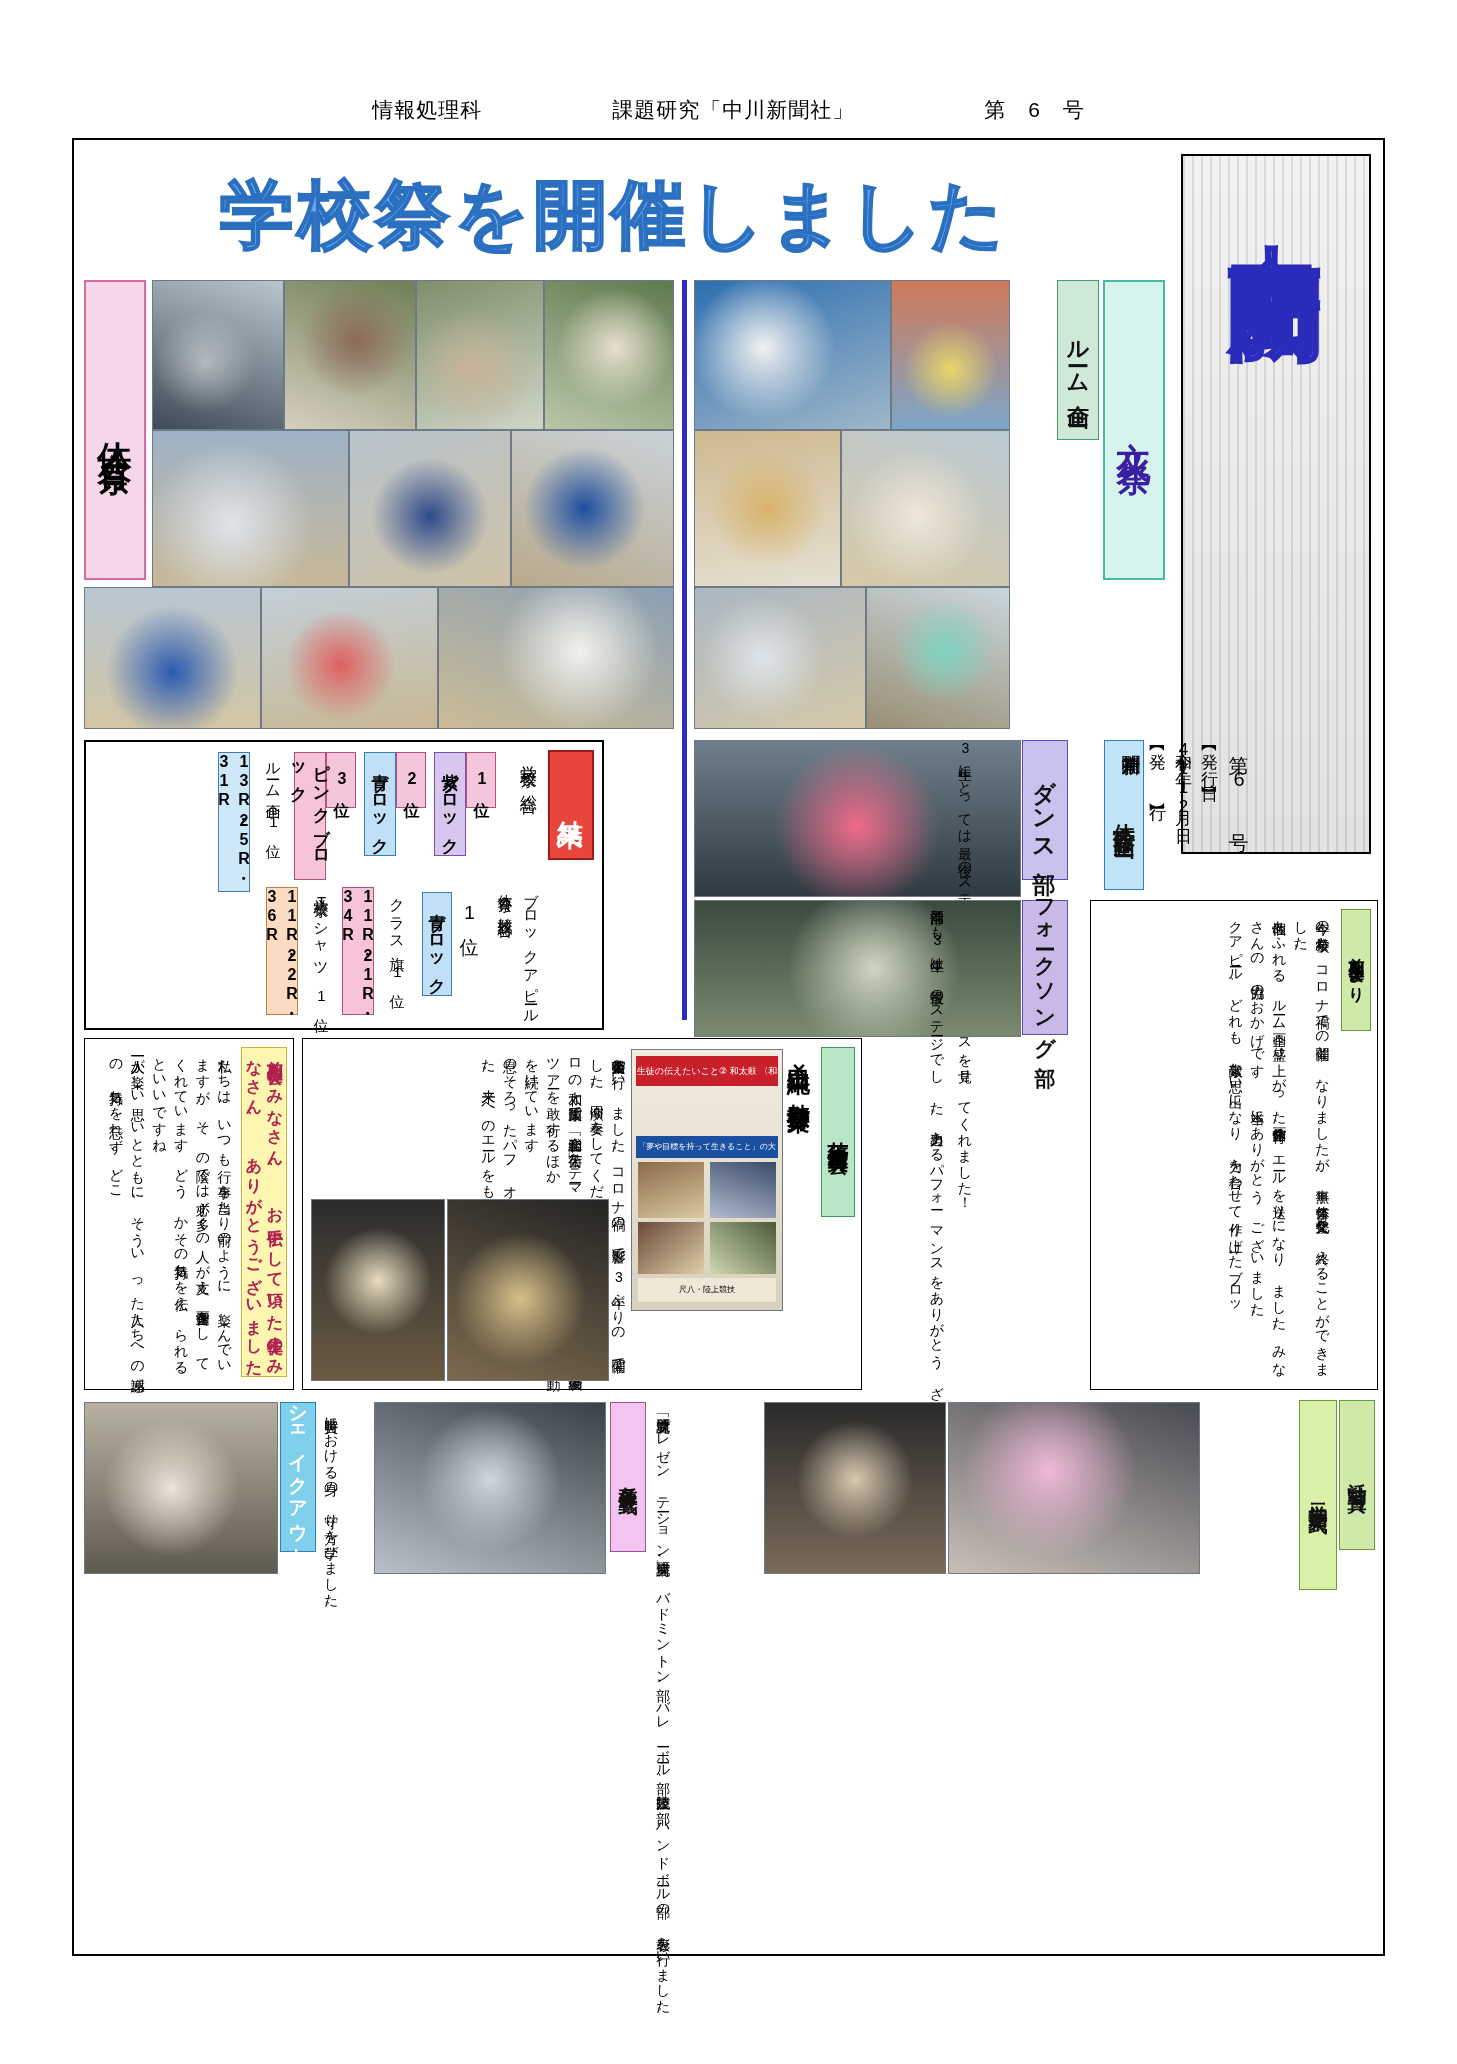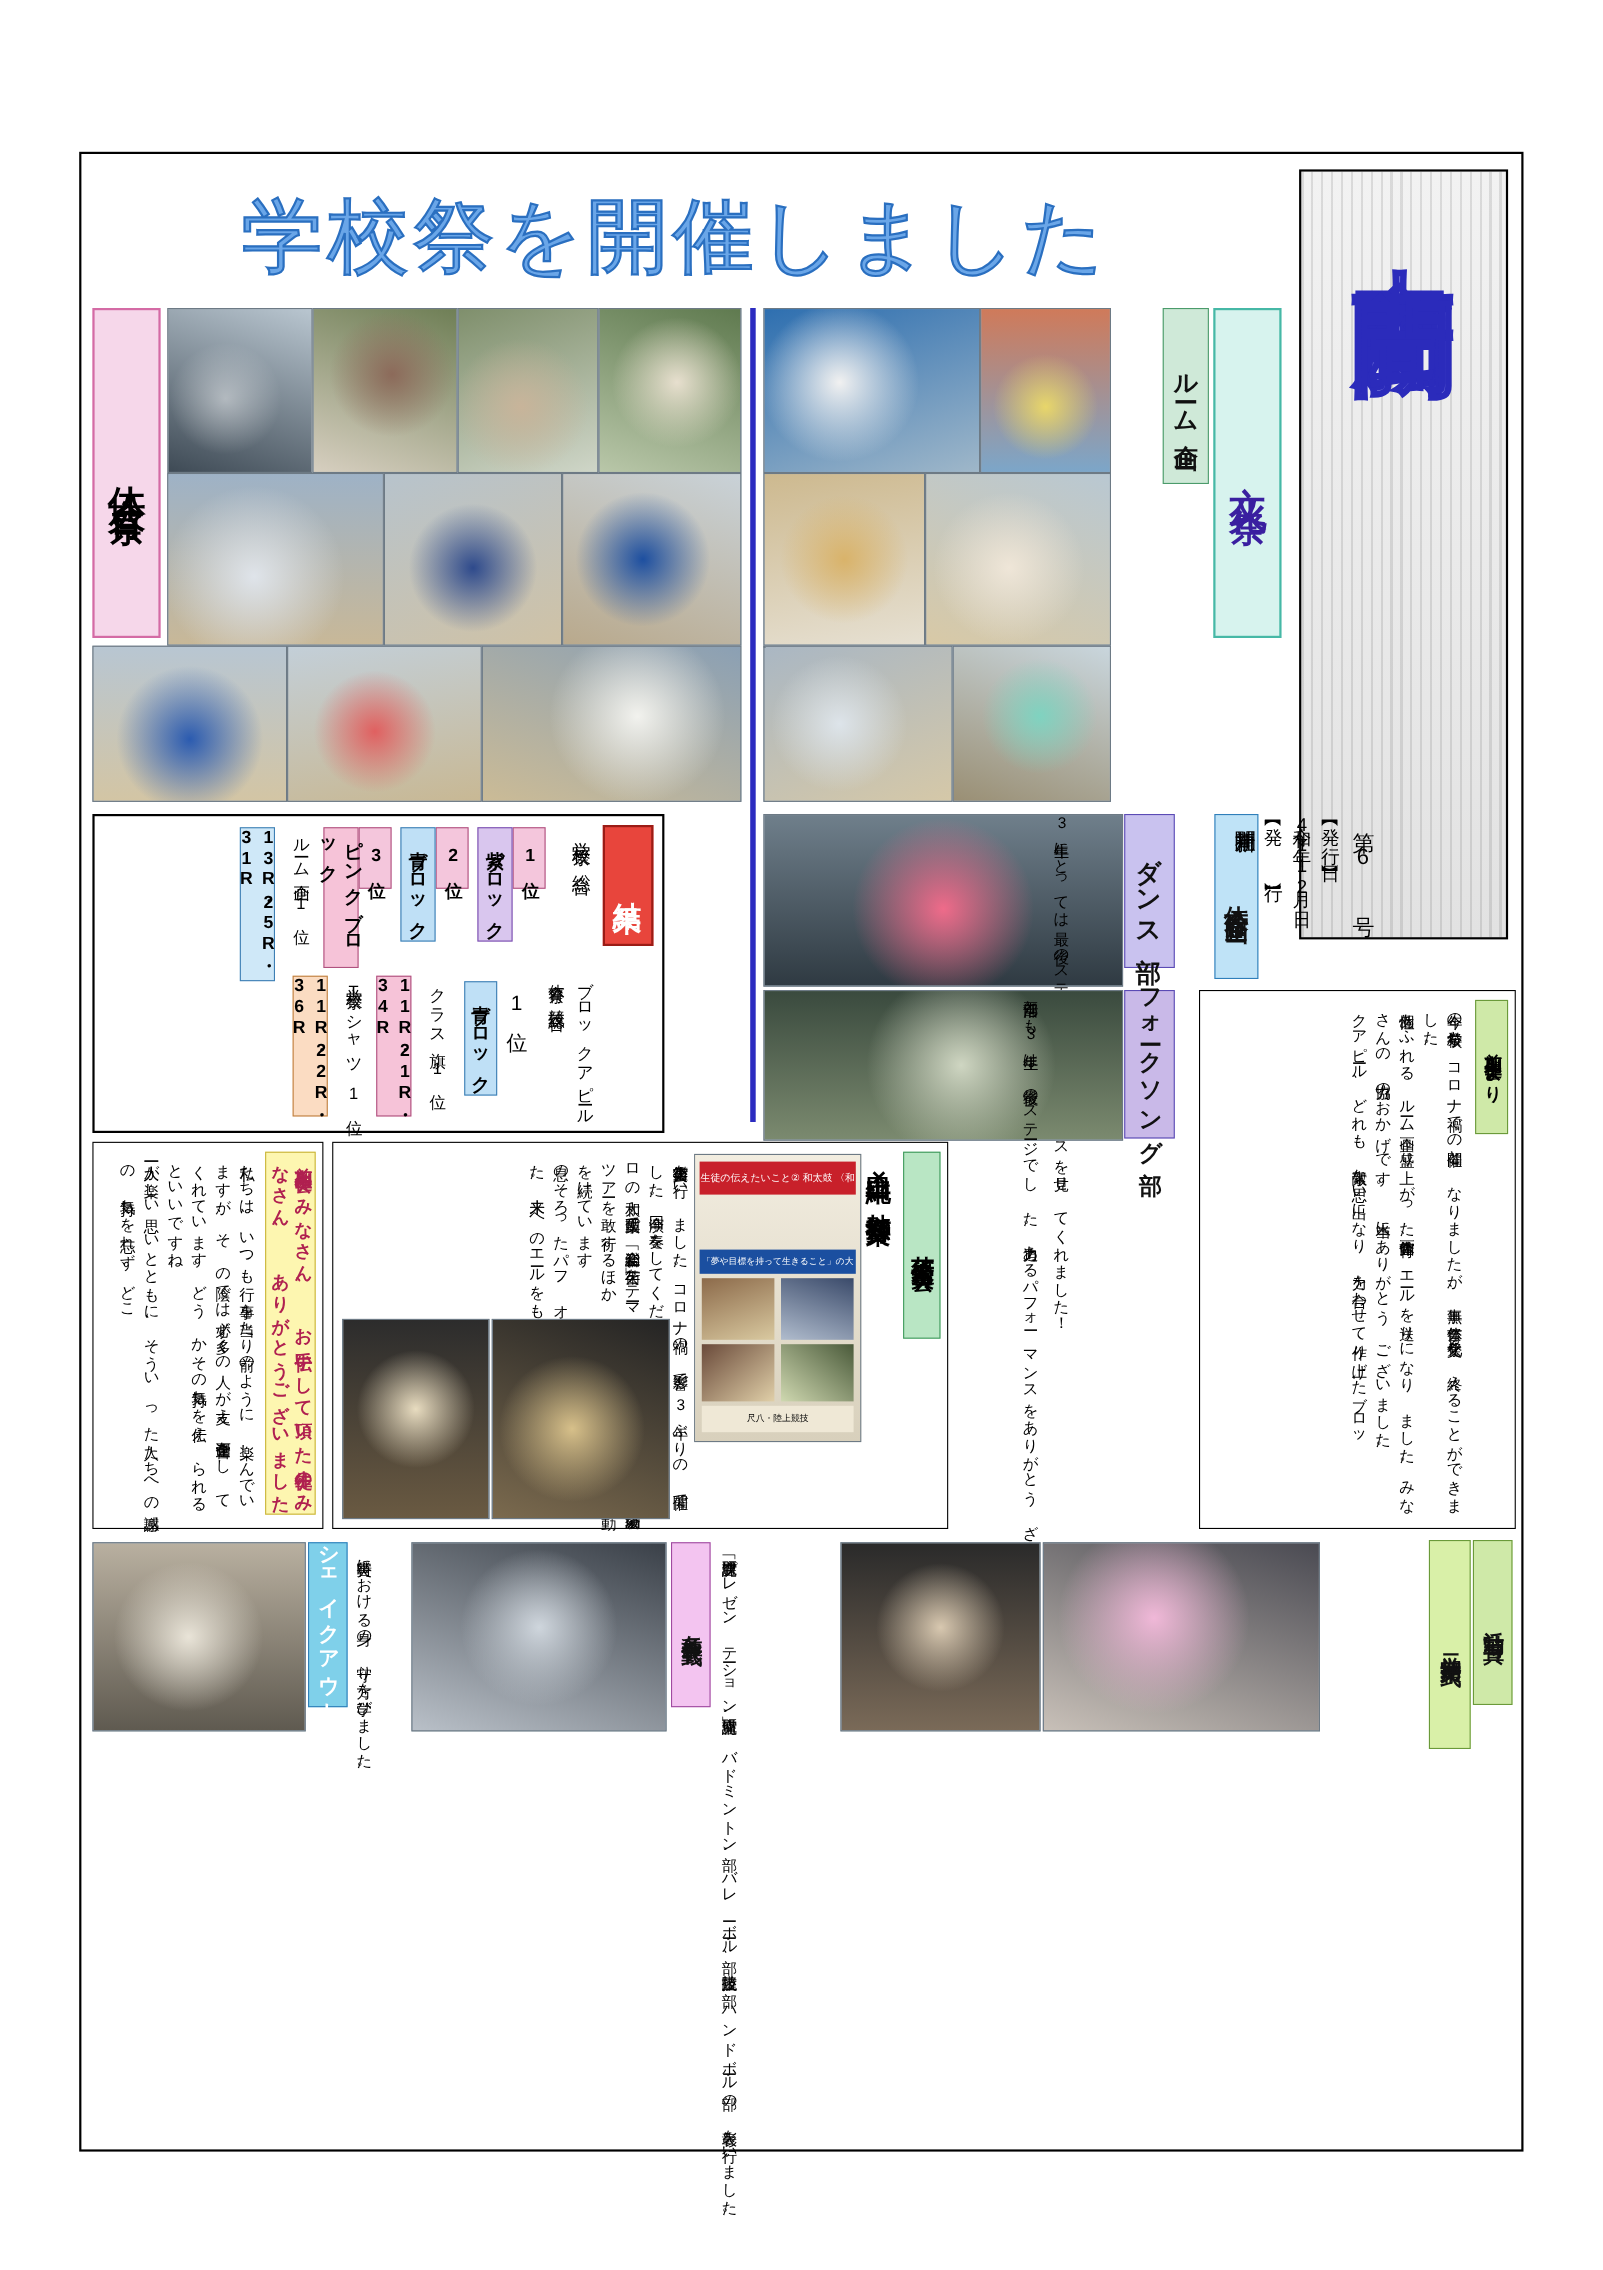--- a/index.html
+++ b/index.html
@@ -8,21 +8,21 @@
 
   
   .topbar{position:absolute;left:0;top:96px;width:1457px;display:flex;justify-content:center;gap:130px;font-size:21px;letter-spacing:1px;}
   .topbar span{white-space:nowrap;}
 
   
   .frame{position:absolute;left:72px;top:138px;width:1313px;height:1818px;border:2px solid #000;box-sizing:border-box;background:#fff;}
 
   
   .headline{position:absolute;left:40px;top:22px;width:1000px;height:110px;
-    font-size:74px;font-weight:normal;letter-spacing:4px;color:#6aa6e8;
+    font-size:74px;font-weight:bold;letter-spacing:4px;color:#6aa6e8;
     -webkit-text-stroke:2px #2a6fc0;text-align:center;line-height:106px;white-space:nowrap;}
 
   
   .masthead{position:absolute;right:12px;top:14px;width:190px;height:700px;border:2px solid #000;
     background:linear-gradient(180deg,#f2f2f2,#e2e2e2);box-sizing:border-box;overflow:hidden;}
   .masthead .vt{writing-mode:vertical-rl;text-orientation:upright;font-size:92px;font-weight:bold;
     letter-spacing:10px;color:#6f6fd8;-webkit-text-stroke:3px #2b2bbb;
     position:absolute;left:50%;transform:translateX(-50%);top:14px;height:660px;}
   .masthead .stripes{position:absolute;left:0;top:0;width:100%;height:100%;
     background:repeating-linear-gradient(90deg,rgba(0,0,0,.10) 0 2px,rgba(0,0,0,0) 2px 9px);}
@@ -47,20 +47,25 @@
 
   .col-vtext{writing-mode:vertical-rl;text-orientation:upright;line-height:1.55;font-size:14px;}
 
   .tinybox{position:absolute;box-sizing:border-box;}
 </style>
 </head>
 <body>
 
 <div class="page">
 
+  <div class="topbar">
+    <span>情報処理科</span>
+    <span>課題研究「中川新聞社」</span>
+    <span>第　6　号</span>
+  </div>
 
   <div class="frame">
 
     <div class="headline">学校祭を開催しました</div>
 
     <div class="masthead">
       <div class="stripes"></div>
       <div class="vt">中商新聞</div>
     </div>
 

